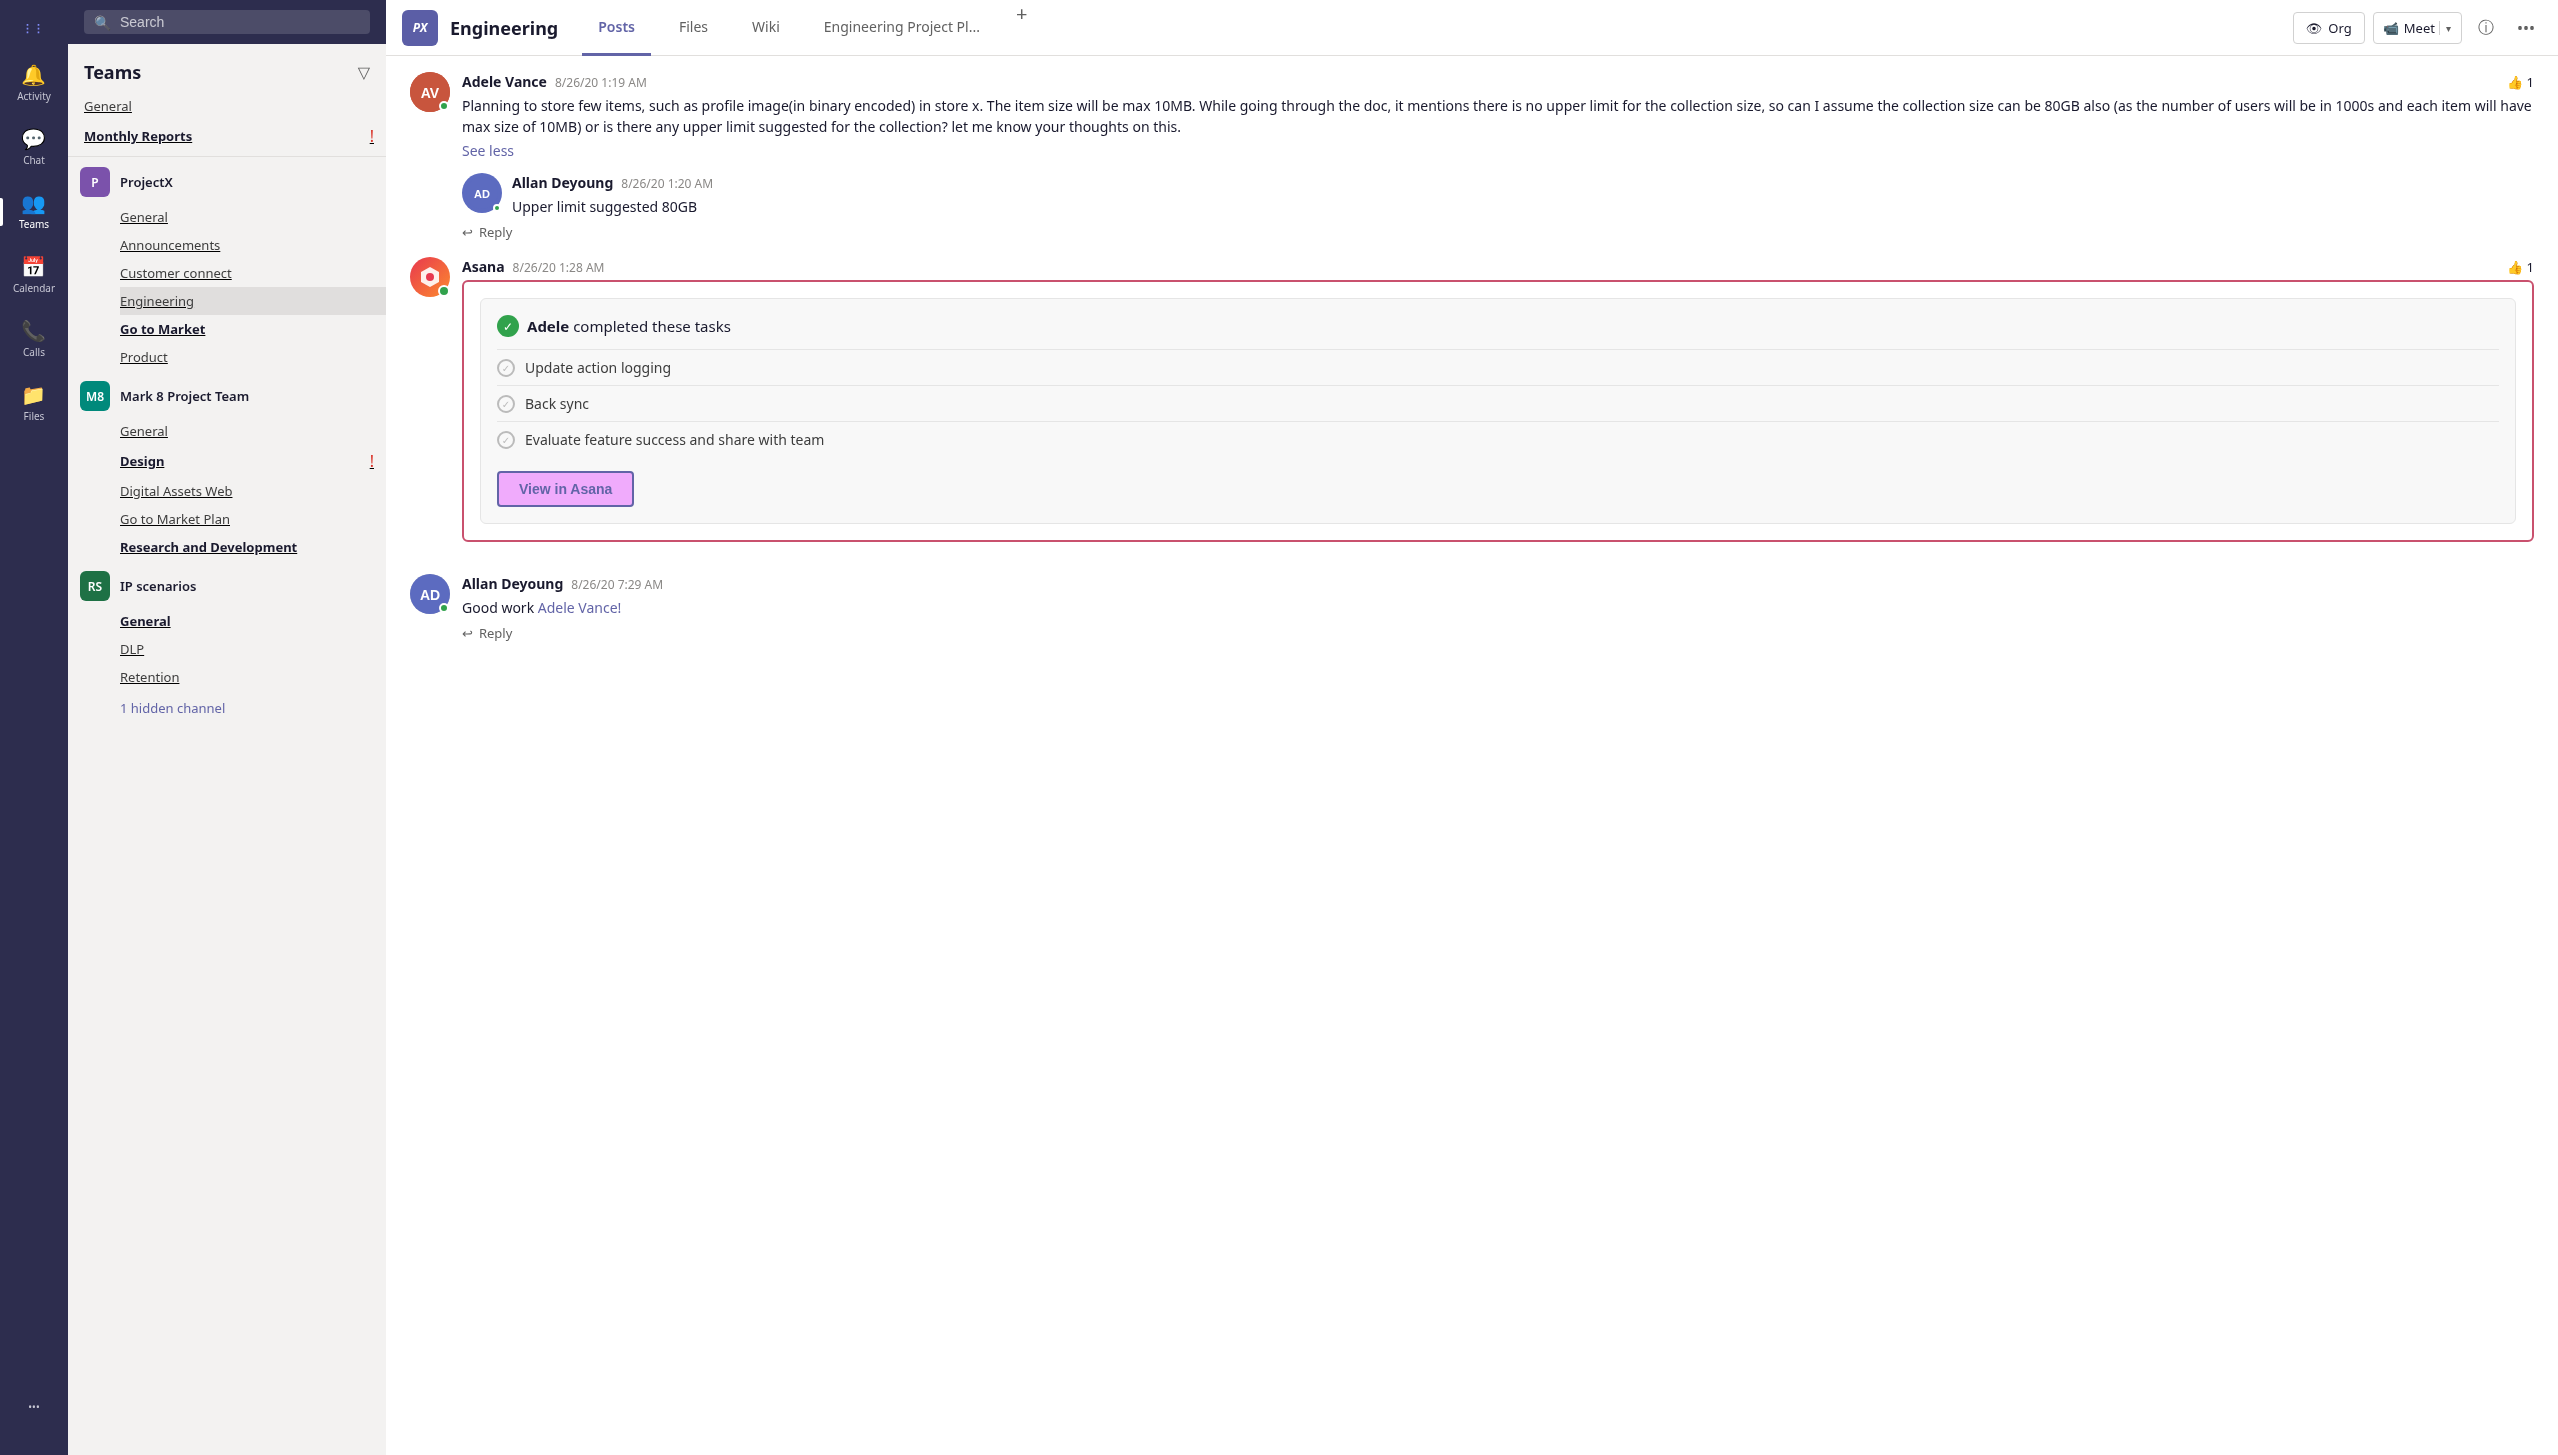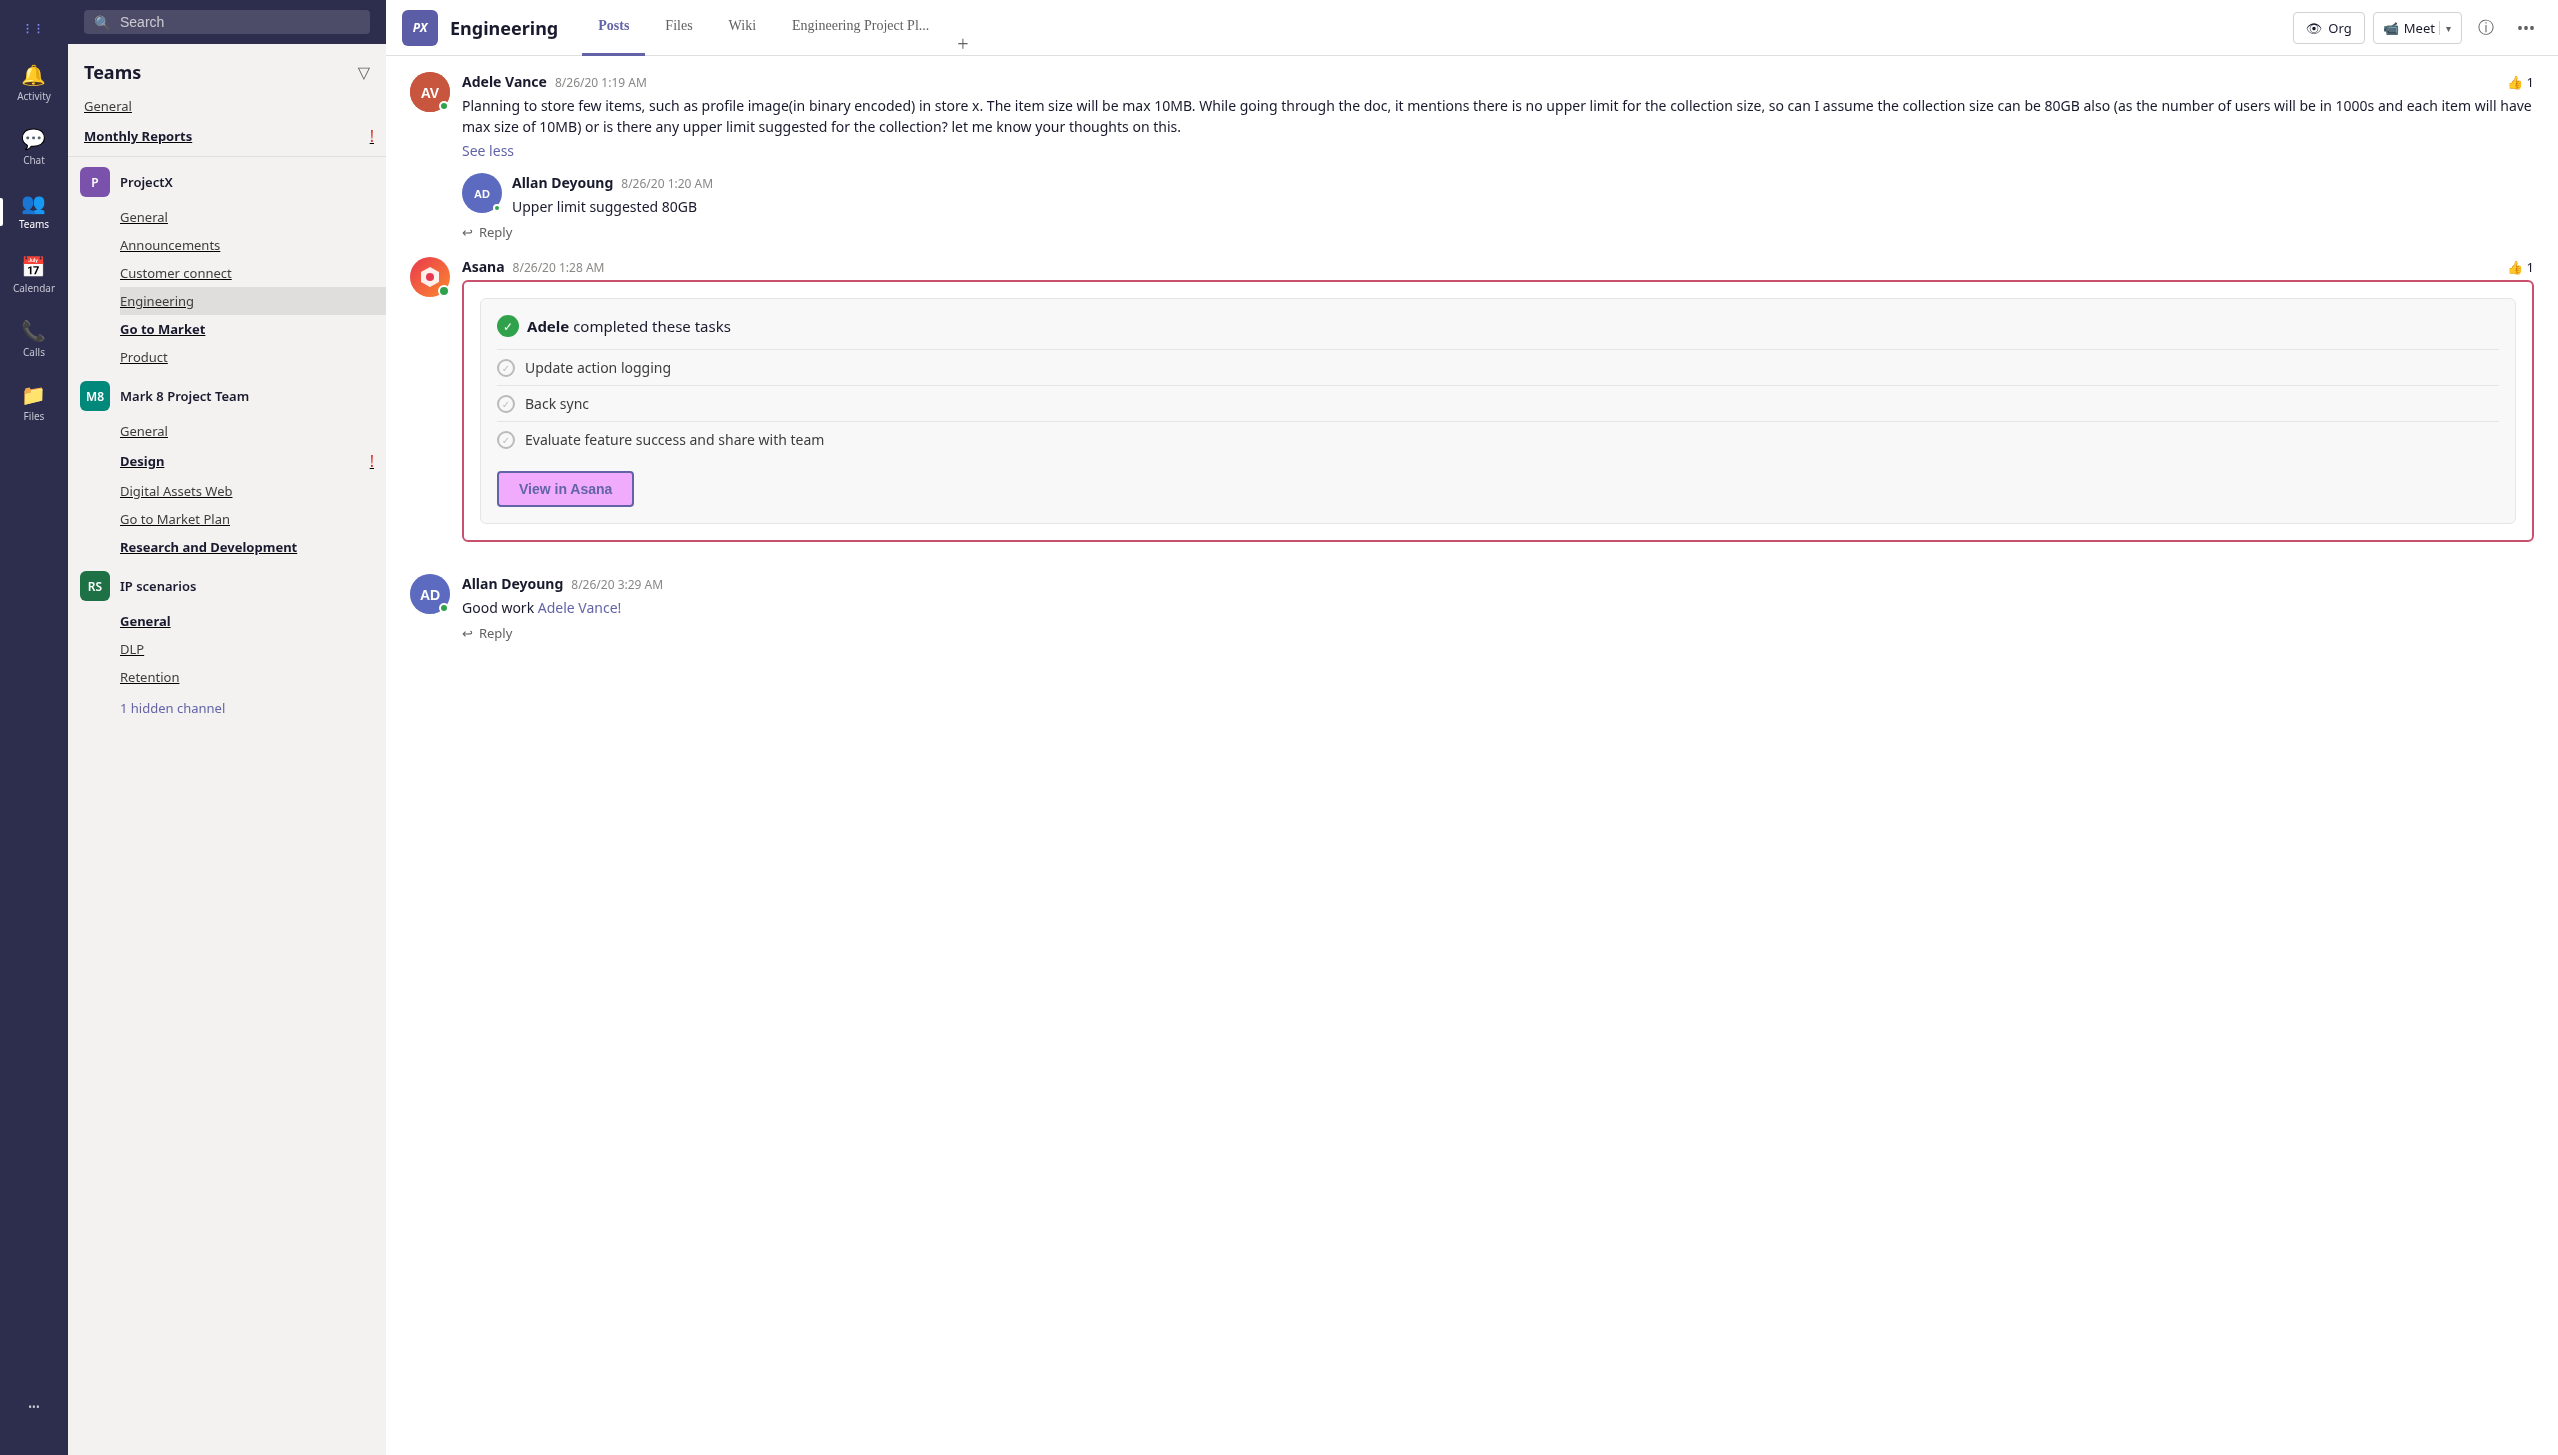--- a/index.html
+++ b/index.html
@@ -222,24 +222,23 @@
       flex-shrink: 0;
     }
     .channel-title {
       font-size: 18px;
       font-weight: 700;
       color: #1a1a2e;
       margin-right: 24px;
     }
     .channel-tabs {
       display: flex;
-      align-items: flex-end;
-      gap: 4px;
+      align-items: flex-start;
+      gap: 12px;
       flex: 1;
-      font-family: Liberation Serif, serif;
     }
     .channel-tab {
       padding: 0 16px;
       height: 56px;
       display: flex;
       align-items: center;
       font-size: 14px;
       color: #616161;
       cursor: pointer;
       border-bottom: 3px solid transparent;
@@ -778,21 +777,21 @@
           <svg width="40" height="40" viewBox="0 0 40 40">
             <circle cx="20" cy="20" r="20" fill="#5c6bc0"></circle>
             <text x="20" y="26" text-anchor="middle" font-size="14" fill="white" font-family="sans-serif">AD</text>
           </svg>
         </div>
         <div class="avatar-status status-available"></div>
       </div>
       <div class="message-content">
         <div class="message-header">
           <span class="message-author">Allan Deyoung</span>
-          <span class="message-time">8/26/20 3:29 AM</span>
+          <span class="message-time">8/26/20 7:29 AM</span>
         </div>
         <div class="message-text">
           <span>Good work </span><span style="color:#6264a7;">Adele Vance!</span>
         </div>
         <div class="reply-row">
           <span>↩</span>
           <span>Reply</span>
         </div>
       </div>
     </div>

